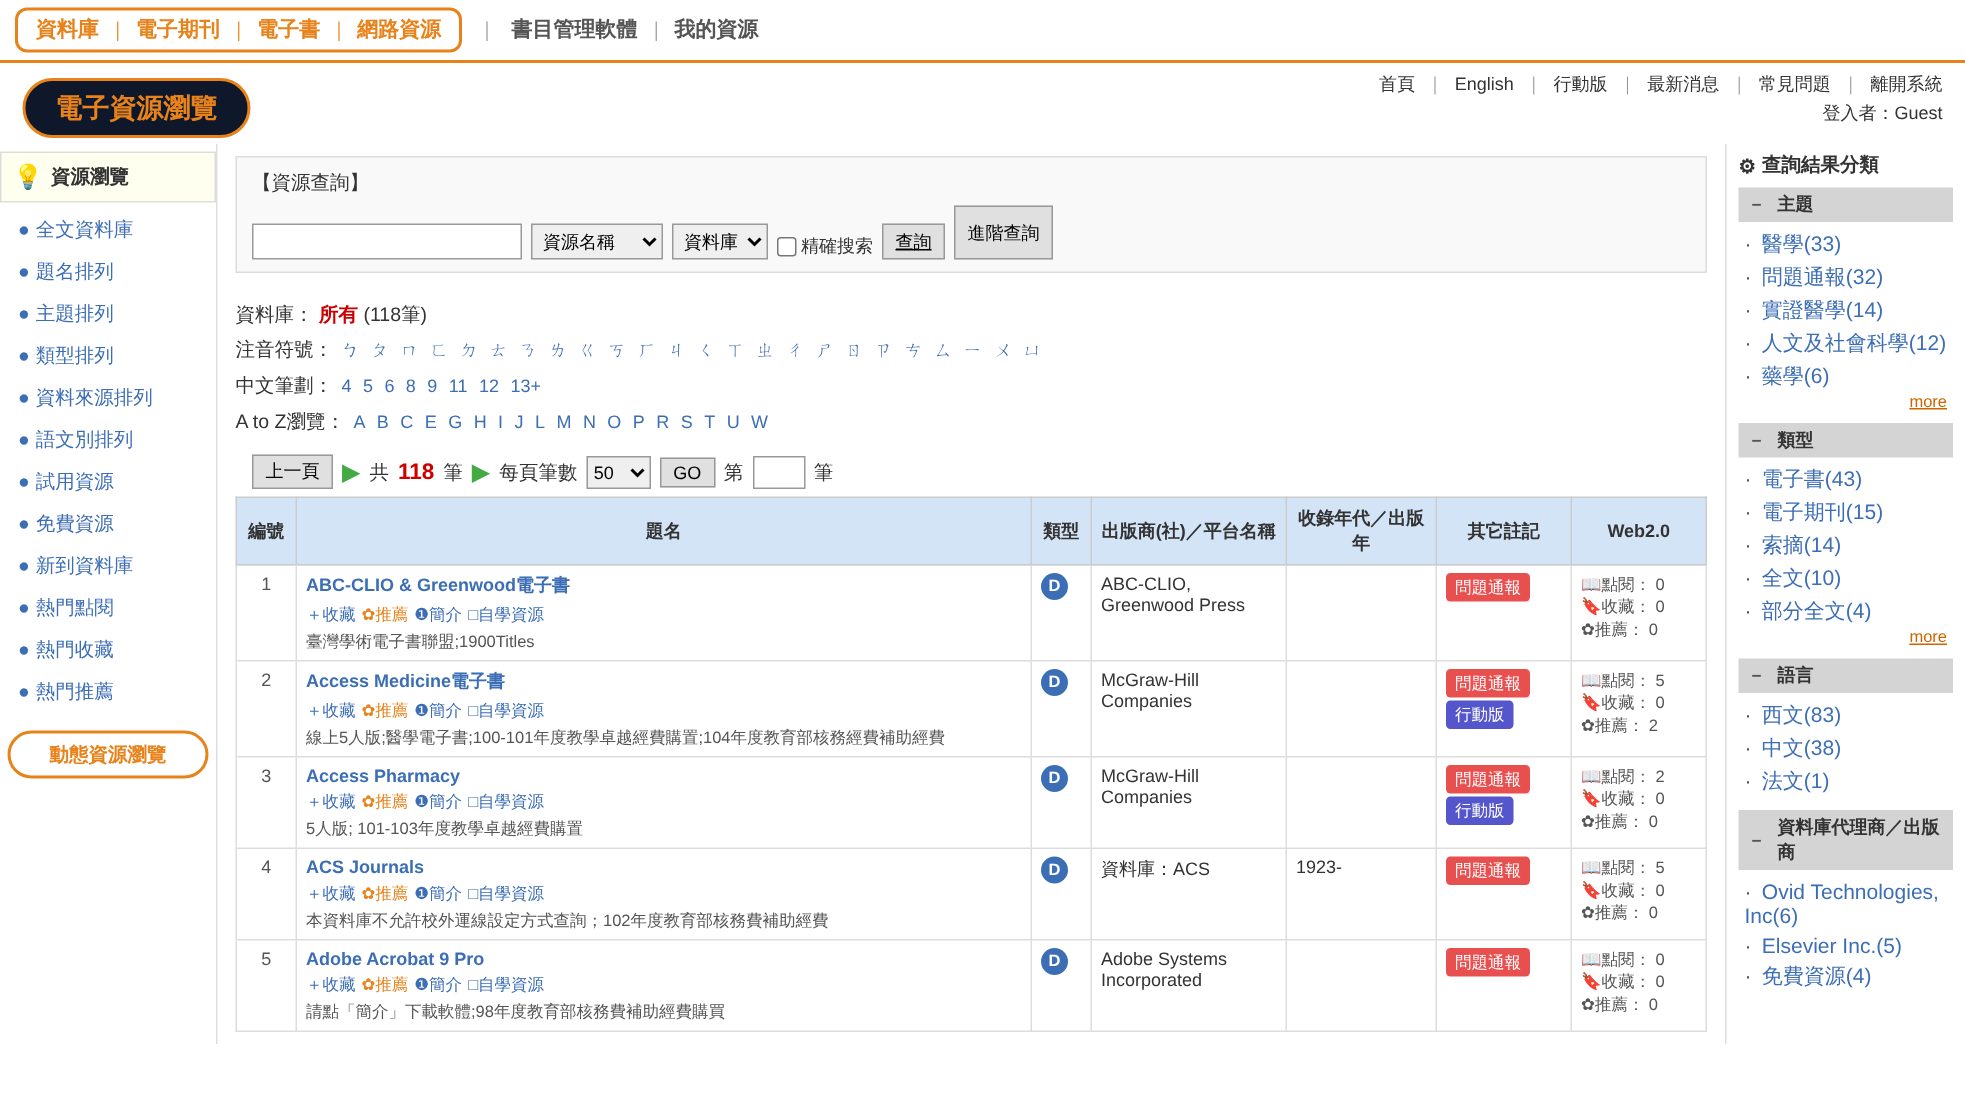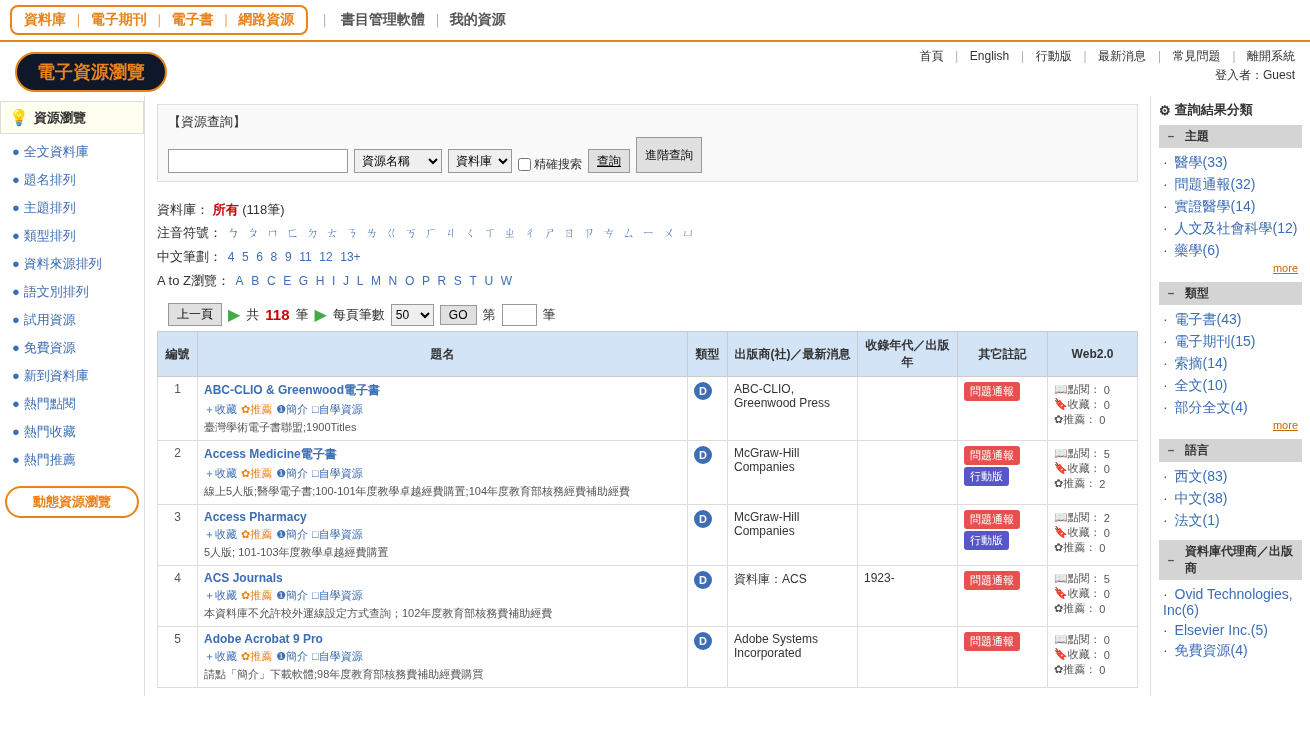--- a/index.html
+++ b/index.html
@@ -294,21 +294,21 @@
       <input type="text" class="page-jump-input" style="">
       <span>筆</span>
     </div>
 
     <table class="results-table">
       <thead>
         <tr>
           <th style="width:40px;">編號</th>
           <th style="min-width:260px;">題名</th>
           <th style="width:40px;">類型</th>
-          <th style="width:130px;">出版商(社)／最新消息</th>
+          <th style="width:130px;">出版商(社)／平台名稱</th>
           <th style="width:100px;">收錄年代／出版年</th>
           <th style="width:90px;">其它註記</th>
           <th class="web2-cell" style="width:90px;">Web2.0</th>
         </tr>
       </thead>
       <tbody>
 
         <tr>
           <td class="num-cell">1</td>
           <td>

